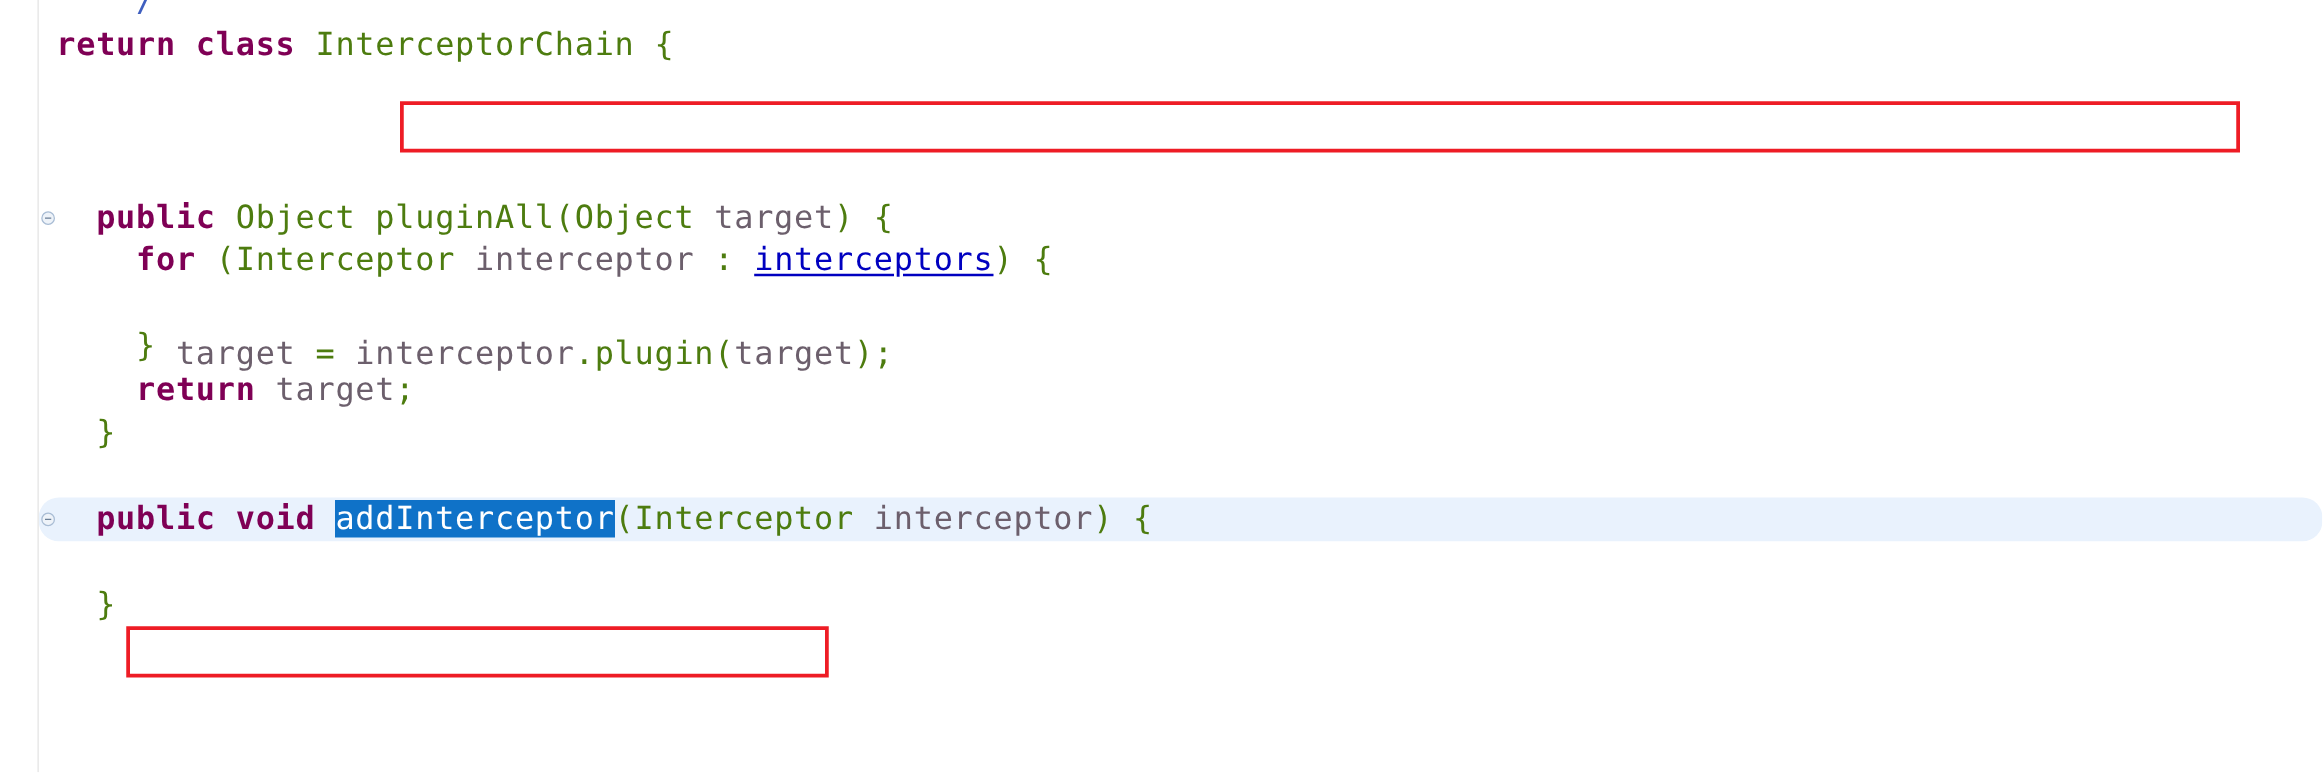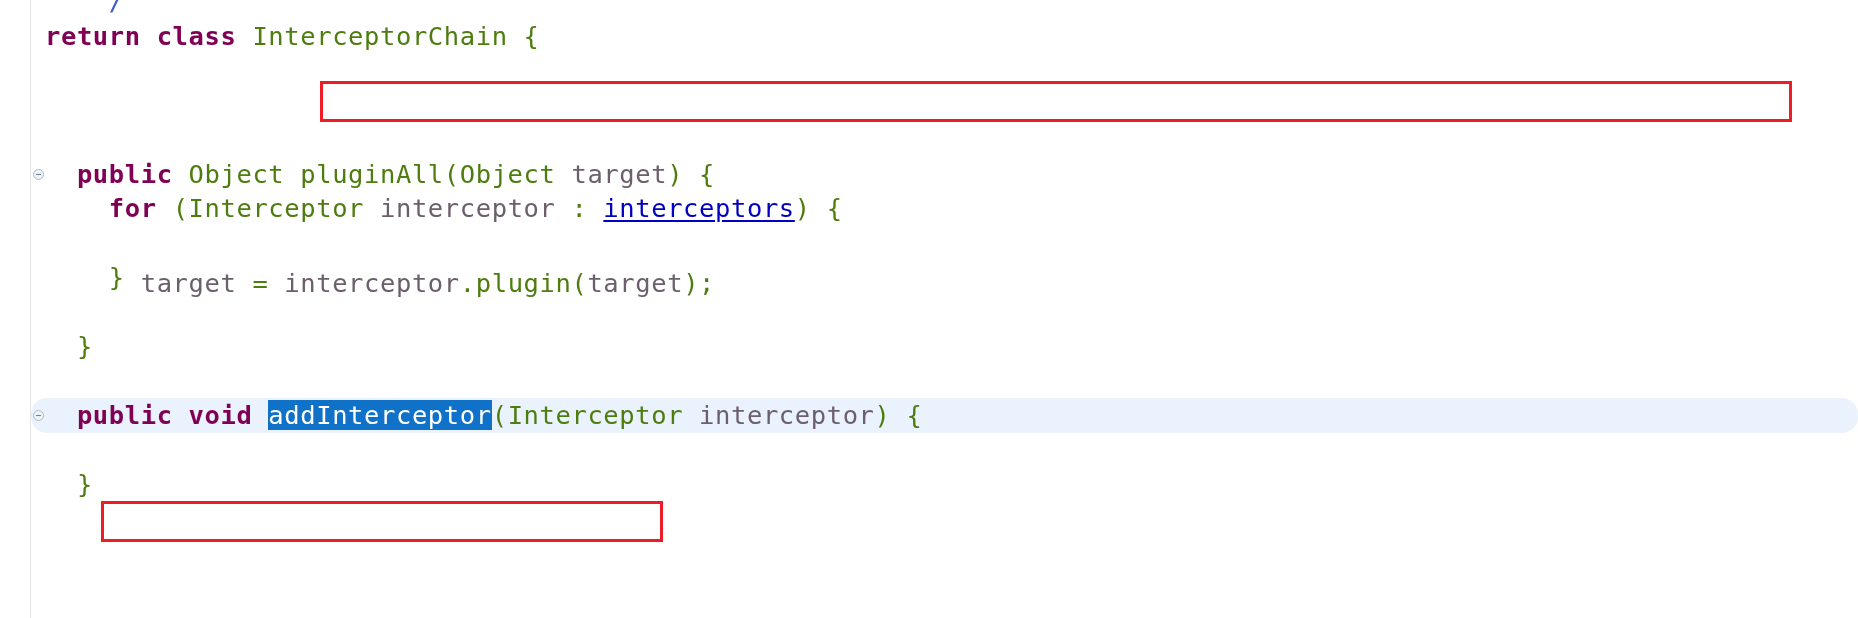--- a/index.html
+++ b/index.html
@@ -116,20 +116,21 @@
 
   <div class="code">
       <div class="row" style="top: -16px;"><div class="txt"><span class="plain">    </span><span class="cmt">/</span></div></div>
       <div class="row" style="top: 18.5px;"><div class="txt"><span class="kw">return class </span><span class="plain">InterceptorChain {</span></div></div>
       <div class="row" style="top: 53px;"><div class="txt"></div></div>
       <div class="row" style="top: 122px;"><div class="txt"></div></div>
       <div class="row" style="top: 191px;"><div class="txt"><span class="plain">    </span><span class="kw">for </span><span class="plain">(Interceptor </span><span class="loc">interceptor</span><span class="plain"> : </span><span class="fldu">interceptors</span><span class="plain">) {</span></div></div>
       <div class="row" style="top: 156.5px;"><div class="txt"><span class="plain">  </span><span class="kw">public </span><span class="plain">Object pluginAll(Object </span><span class="loc">target</span><span class="plain">) {</span></div></div>
       <div class="row" style="top: 218px; margin-top: 48px;"><div class="txt"><span class="plain">      </span><span class="loc">target</span><span class="plain"> = </span><span class="loc">interceptor</span><span class="plain">.plugin(</span><span class="loc">target</span><span class="plain">);</span></div></div>
       <div class="row" style="top: 260px;"><div class="txt"><span class="plain">    }</span></div></div>
+      <div class="row" style="top: 294.5px;"><div class="txt"><span class="plain">    </span><span class="kw">return </span><span class="loc">target</span><span class="plain">;</span></div></div>
       <div class="row" style="top: 329px;"><div class="txt"><span class="plain">  }</span></div></div>
       <div class="row" style="top: 363.5px;"><div class="txt"></div></div>
       <div class="row row-hl" style="top: 398px; border-radius: 16px;"><div class="txt"><span class="plain">  </span><span class="kw">public void </span><span class="sel">addInterceptor</span><span class="plain">(Interceptor </span><span class="loc">interceptor</span><span class="plain">) {</span></div></div>
       <div class="row" style="top: 467px;"><div class="txt"><span class="plain">  }</span></div></div>
       <div class="row" style="top: 501.5px;"><div class="txt"></div></div>
     </div>
 
 <div class="foldmark" style="top: 168.5px;"></div>
     <div class="foldmark" style="top: 410px;"></div>
     <div class="redbox" style="left: 320px; top: 81px; width: 1472px; height: 41px;"></div>

